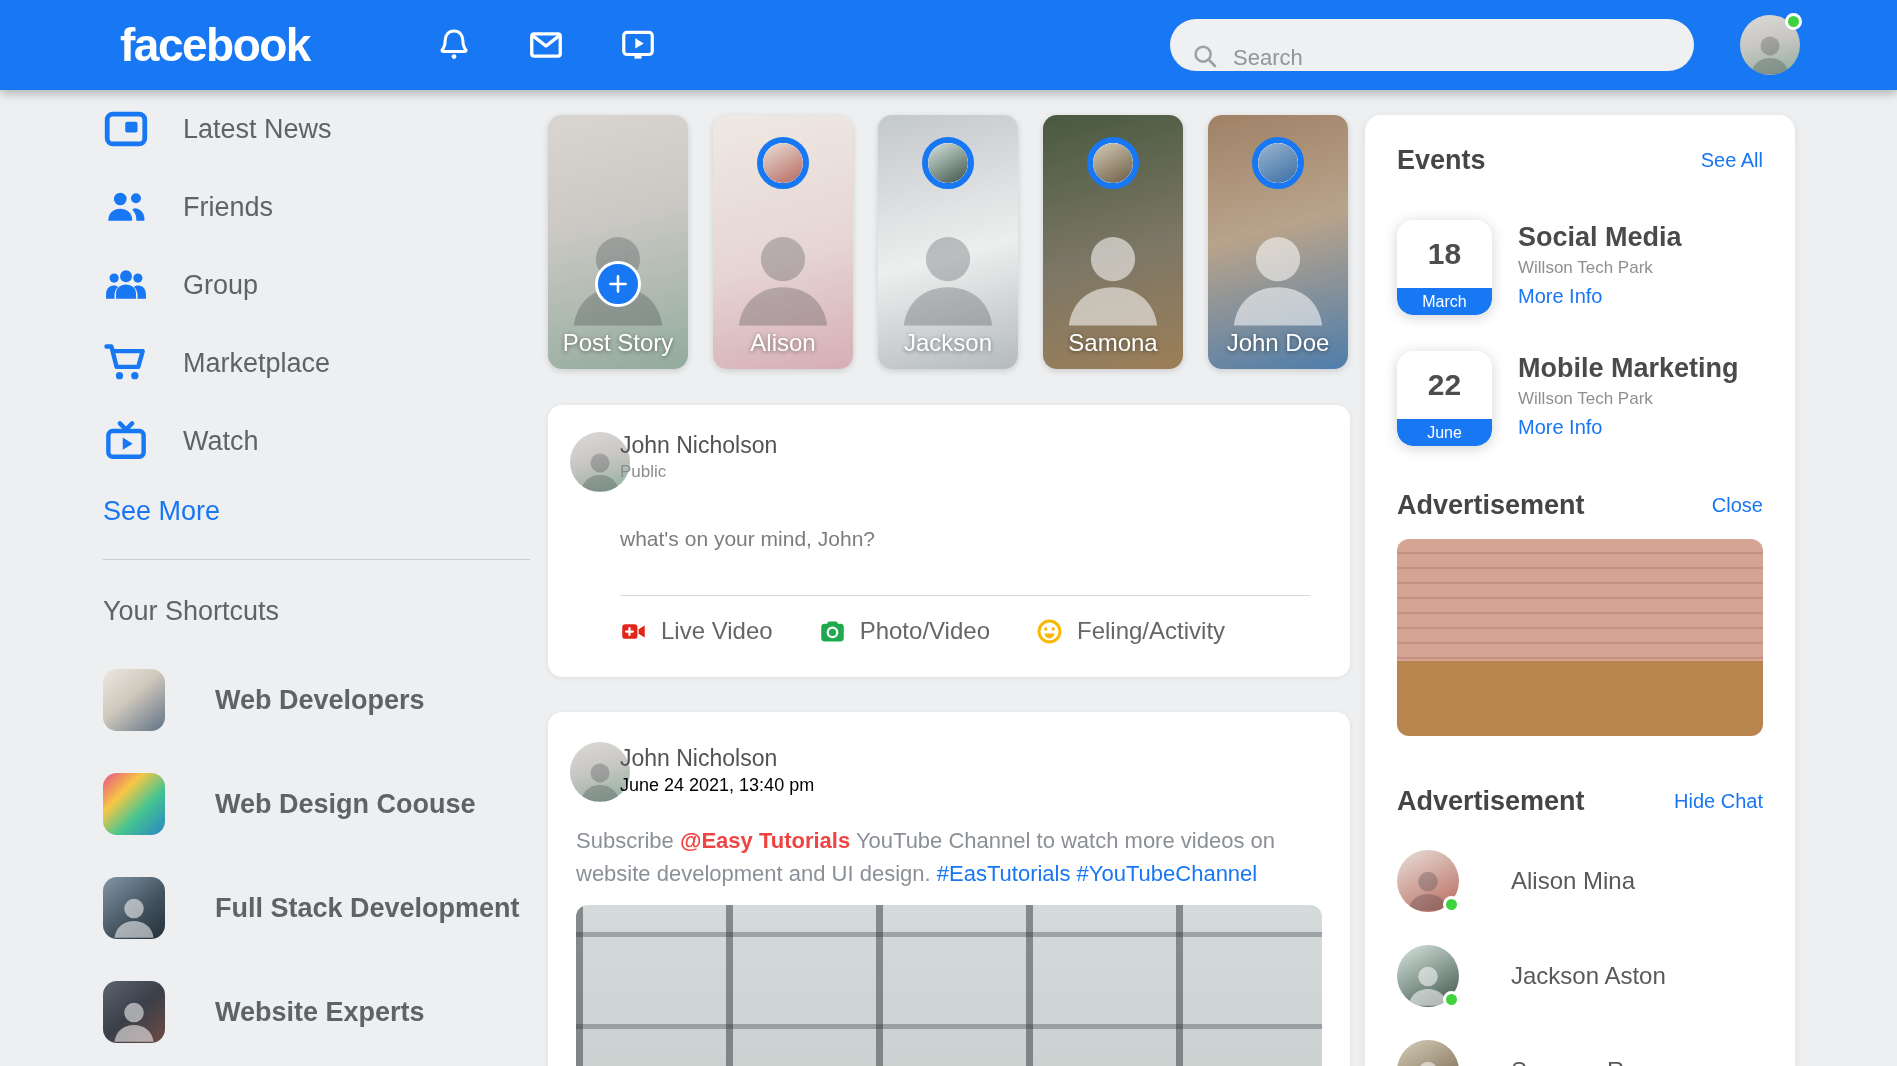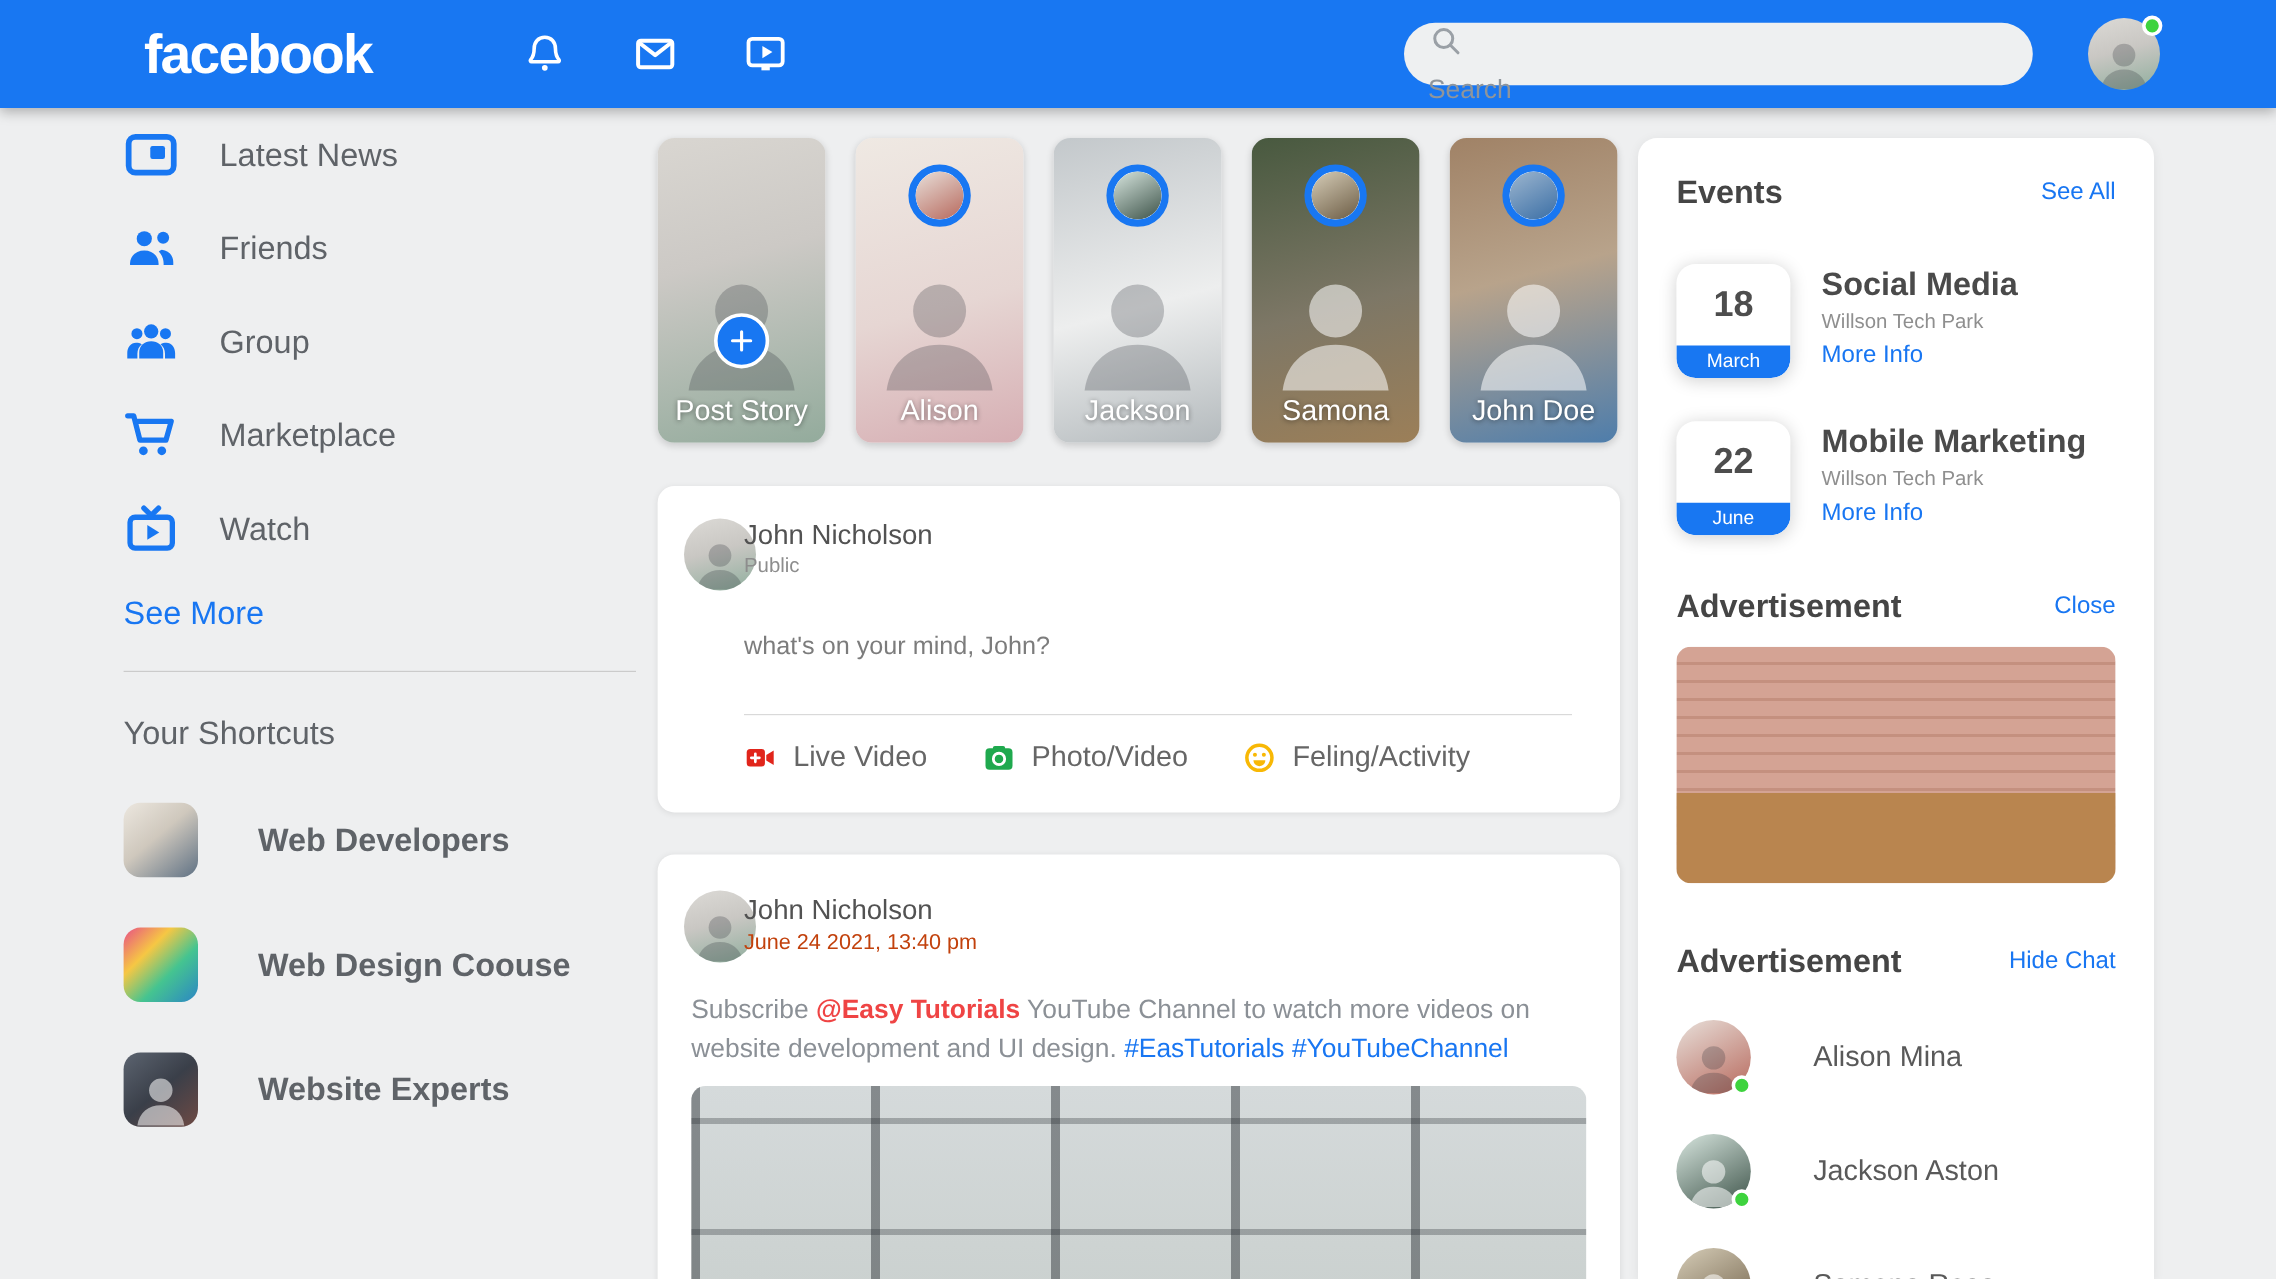--- a/index.html
+++ b/index.html
@@ -15,22 +15,22 @@
   }
   .logo {
     position:absolute; left:120px; top:50%; transform:translateY(-50%);
     font-size:46px; font-weight:bold; color:#fff; letter-spacing:-1.5px; cursor:pointer;
   }
   .nav-icons { position:absolute; left:434px; top:0; height:90px; display:flex; align-items:center; gap:52px; }
   .nav-ic { width:40px; height:40px; cursor:pointer; display:flex; align-items:center; justify-content:center; }
   .nav-ic svg { width:38px; height:38px; }
   .search {
     position:absolute; left:1170px; top:19px; width:524px; height:52px;
-    background:#eef0f1; border-radius:26px; display:flex; align-items:flex-start;
-    padding:0 20px; gap:13px;flex-direction:column;
+    background:#eef0f1; border-radius:26px; display:flex; align-items:flex-end;
+    padding:0 20px; gap:13px;
   }
   .search svg { width:30px; height:30px; flex:none; }
   .search input {
     border:0; background:transparent; outline:none; width:100%;
     font-size:22px; color:#444; font-family:inherit;
   }
   .search input::placeholder { color:#8f959b; }
   
   .avatar { position:relative; border-radius:50%; }
   .ph { position:absolute; inset:0; overflow:hidden; }
@@ -100,21 +100,21 @@
   .prompt { position:absolute; left:72px; top:122px; font-size:21px; color:#7c7c7c; cursor:text; }
   .composer-divider { position:absolute; left:72px; right:40px; top:190px; height:1px; background:#d9d9d9; }
   .actions { position:absolute; left:72px; top:212px; display:flex; gap:46px; }
   .action { display:flex; align-items:center; gap:14px; cursor:pointer; }
   .action svg { width:27px; height:27px; flex:none; }
   .action-label { font-size:24px; color:#666; }
   
   .post { left:548px; top:712px; width:802px; height:600px; }
   .post .avatar { top:30px; }
   .post .byline-name { top:33px; }
-  .post .byline-sub  { top:63px; font-size:18px; color:#c2410c; }
+  .post .byline-sub  { top:63px; font-size:18px; color:#000000; }
   .post-text { position:absolute; left:28px; top:112px; width:748px; font-size:22px; line-height:33px; color:#8b9096; }
   .post-text .mention { color:#ef4444; font-weight:bold; }
   .post-text .hashtags { color:#1876f2; cursor:pointer; }
   .post-image {
     position:absolute; left:28px; top:193px; width:746px; height:400px; border-radius:12px; overflow:hidden;
     background-image:
       repeating-linear-gradient(90deg, rgba(35,40,45,.45) 0 7px, transparent 7px 150px),
       repeating-linear-gradient(0deg, rgba(35,40,45,.30) 0 5px, transparent 5px 92px),
       linear-gradient(#d5dadb,#bdc5c0);
   }
@@ -256,20 +256,28 @@
 
     <div class="shortcut">
       <div class="thumb th-webdev"></div>
       <span class="side-label">Web Developers</span>
     </div>
     <div class="shortcut">
       <div class="thumb th-design"></div>
       <span class="side-label">Web Design Coouse</span>
     </div>
     <div class="shortcut">
+      <div class="thumb th-fullstack">
+        <svg class="sil" viewBox="0 0 24 24">
+            <use href="#person" class="sil-light"></use>
+          </svg>
+      </div>
+      <span class="side-label">Full Stack Development</span>
+    </div>
+    <div class="shortcut">
       <div class="thumb th-experts">
         <svg class="sil" viewBox="0 0 24 24">
             <use href="#person" class="sil-light"></use>
           </svg>
       </div>
       <span class="side-label">Website Experts</span>
     </div>
   </aside>
 
   <section class="stories">

